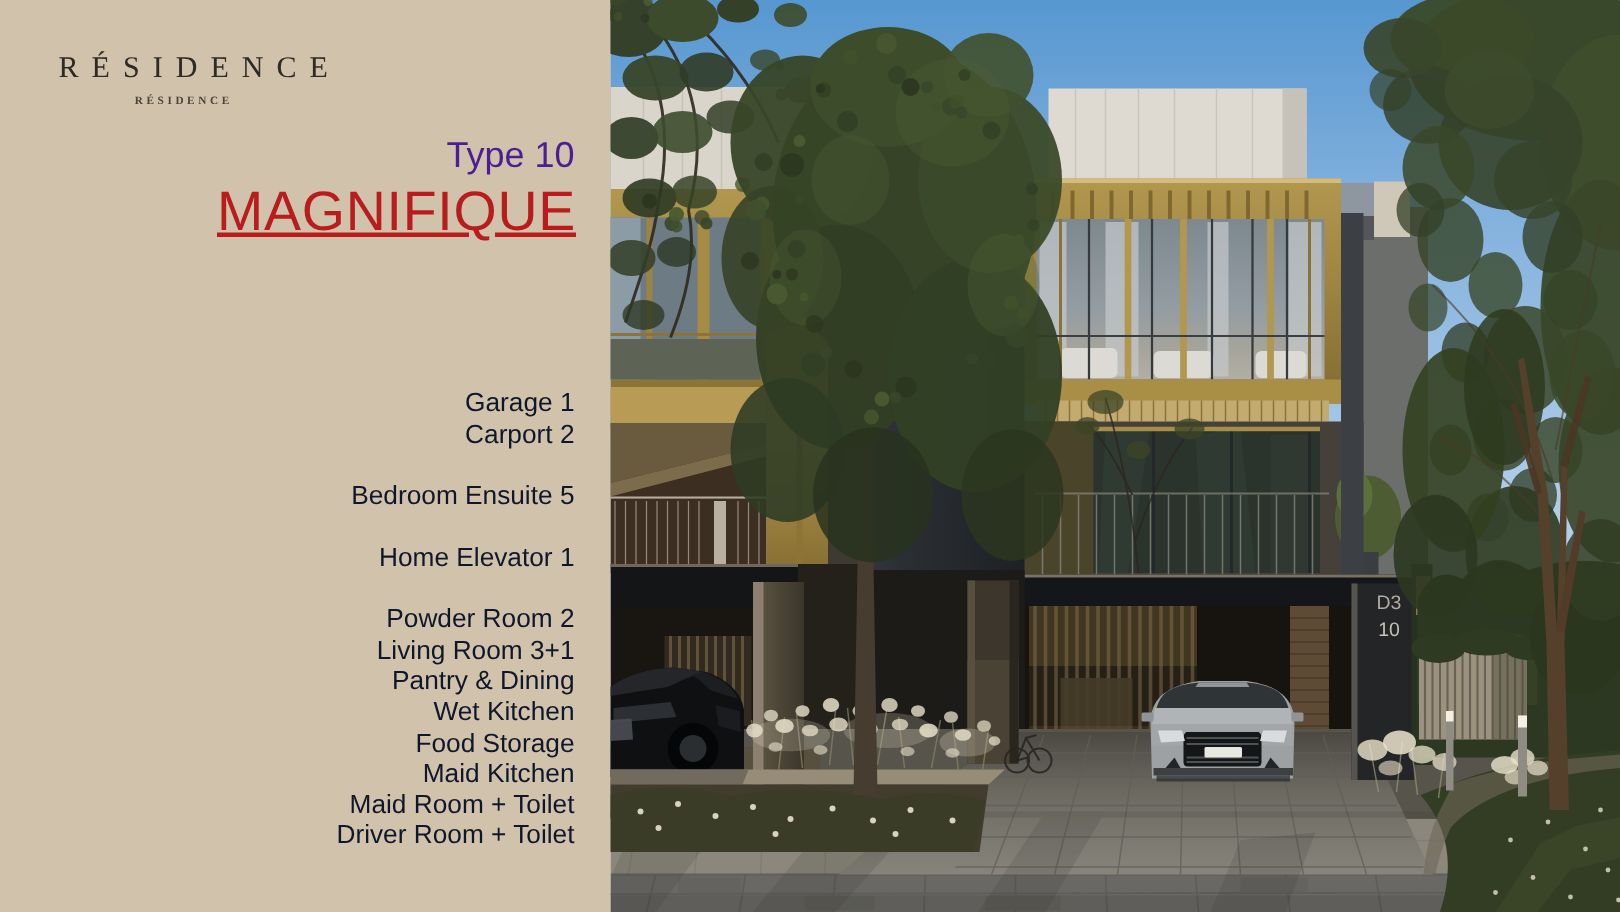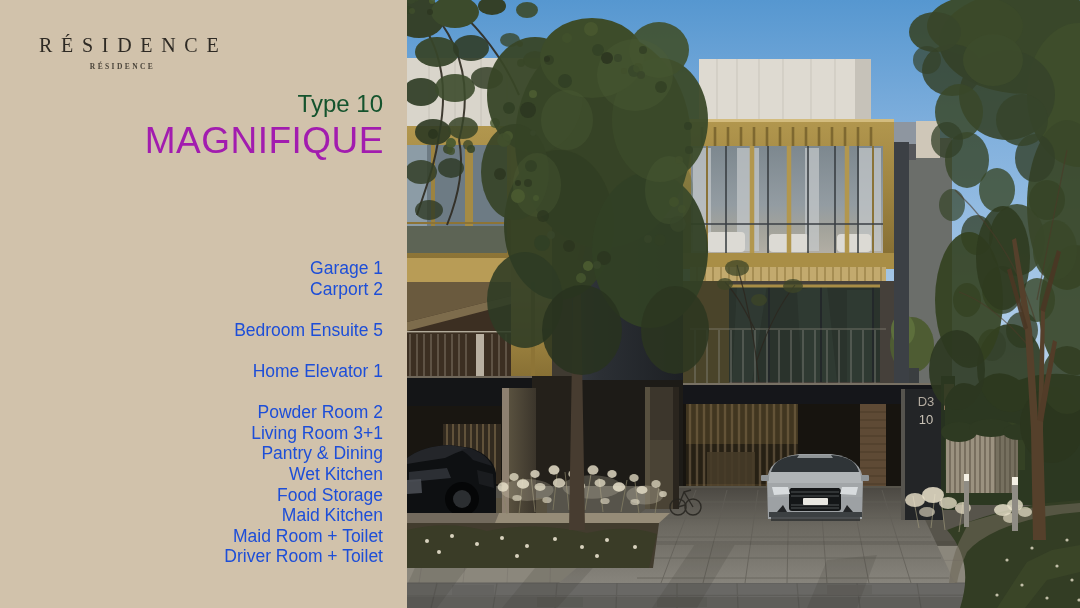--- a/index.html
+++ b/index.html
@@ -2,23 +2,23 @@
 <html><head>
 <meta charset="utf-8">
 <style>
   html,body{margin:0;padding:0;}
   body{width:1080px;height:608px;overflow:hidden;font-family:"Liberation Sans",sans-serif;}
   .stage{position:relative;width:1080px;height:608px;background:#d1c2ab;overflow:hidden;}
   .panel{position:absolute;left:0;top:0;width:407px;height:608px;background:#d1c2ab;}
   .logo{position:absolute;left:31px;top:34px;width:170px;text-align:center;color:#2e2a24;}
   .logo .name{font-family:"Liberation Serif",serif;font-size:20px;letter-spacing:8.7px;font-weight:400;white-space:nowrap;text-indent:8px;}
   .logo .sub{font-family:"Liberation Serif",serif;font-size:7.5px;letter-spacing:2.4px;margin-top:5px;color:#4a443a;text-indent:3px;margin-left:10px;font-weight:bold;}
-  .type{position:absolute;right:697px;top:90px;font-size:24px;color:#14532d;}
-  .magnifique{position:absolute;right:696px;top:120px;font-size:37px;letter-spacing:0.5px;color:#a21caf;}
-  .specs{position:absolute;right:697px;top:258px;text-align:right;font-size:17.5px;line-height:20.6px;color:#1d4ed8;}
+  .type{position:absolute;right:697px;top:90px;font-size:24px;color:#4c1d95;}
+  .magnifique{position:absolute;right:696px;top:120px;font-size:37px;letter-spacing:0.5px;color:#b91c1c;text-decoration:underline;}
+  .specs{position:absolute;right:697px;top:258px;text-align:right;font-size:17.5px;line-height:20.6px;color:#0f172a;}
   .specs .gap{height:20.6px;}
   .photo{position:absolute;left:407px;top:0;width:673px;height:448px;}
 </style>
 </head>
 <body>
 <div class="stage">
 
   <div class="panel"></div>
 
   <div class="logo">

